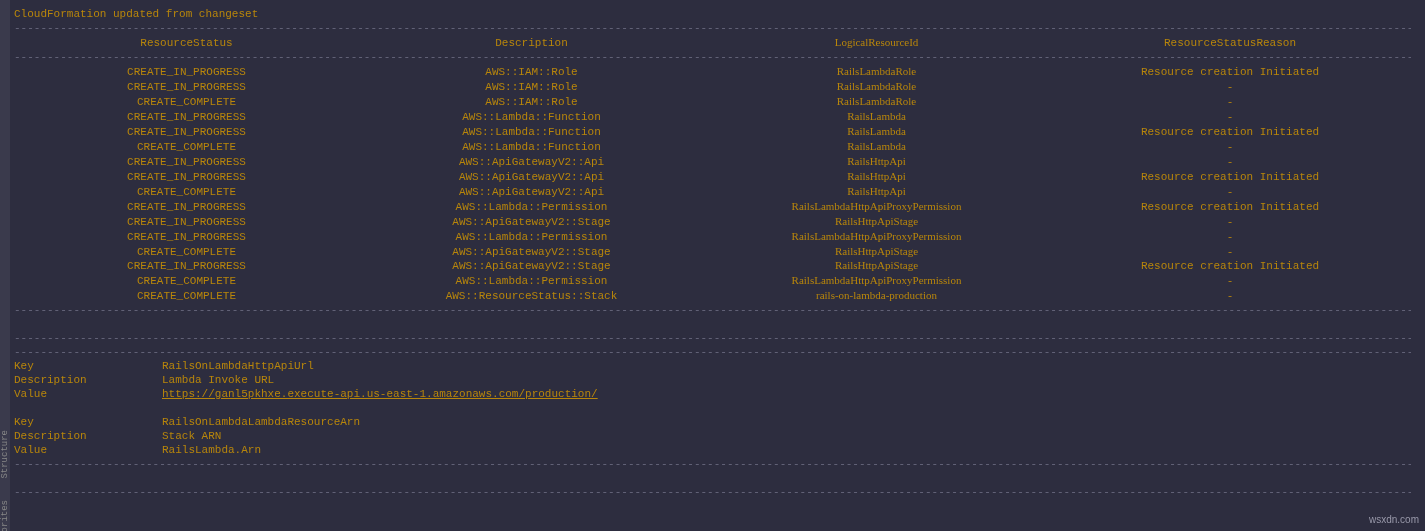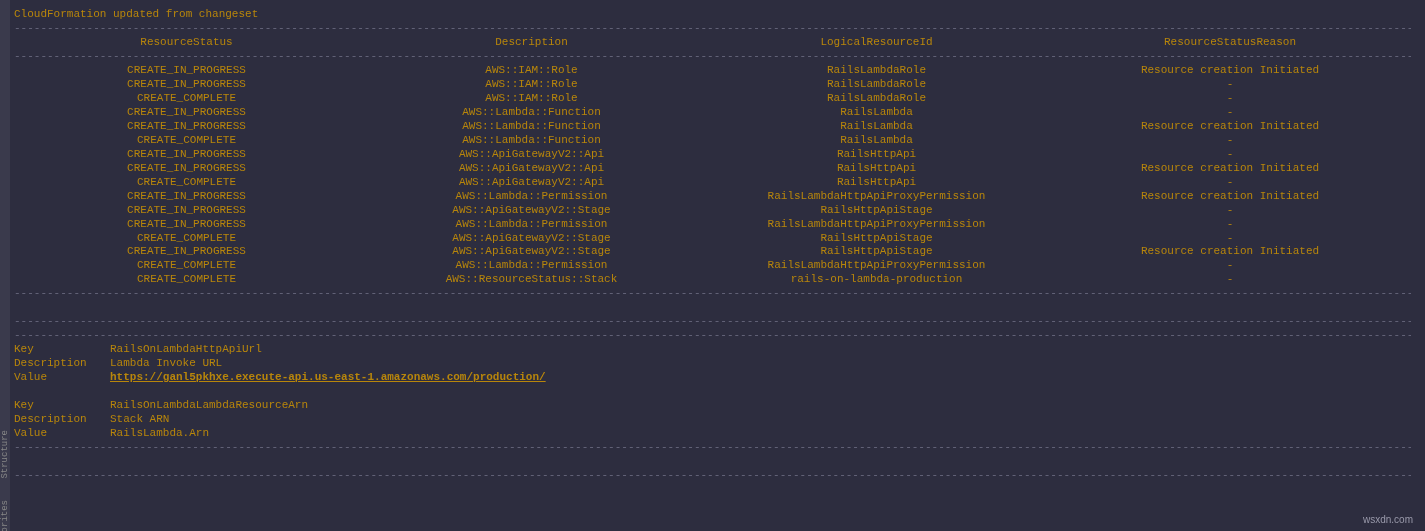--- a/index.html
+++ b/index.html
@@ -33,37 +33,38 @@
     .row {
       display: table-row;
       text-align: center;
     }
     .cell {
       display: table-cell;
       white-space: nowrap;
     }
     .col-status { width: 345px; }
     .col-type { width: 345px; }
-    .col-id { width: 345px; }
+    .col-id { width: 345px; font-family: Liberation Serif, serif; }
     .col-reason { }
     .outputs-row {
       display: flex;
+      gap: 40px;
     }
     .outputs-label {
       width: 96px;
       color: #b8860b;
     }
     .outputs-value {
       color: #b8860b;
+      margin-left: 12px;
     }
     .link {
       color: #b8860b;
       text-decoration: underline;
       cursor: pointer;
-      font-weight: bold;
     }
     .sidebar {
       position: absolute;
       left: 0;
       top: 0;
       width: 10px;
       height: 531px;
       background: #3a3a4c;
     }
     .side-label {
@@ -72,21 +73,21 @@
       font-size: 9px;
       color: #888;
       writing-mode: vertical-rl;
       transform: rotate(180deg);
     }
     .side-structure { top: 430px; }
     .side-favorites { top: 500px; }
     .watermark {
       position: absolute;
       bottom: 4px;
-      right: 12px;
+      right: 6px;
       color: #9999aa;
       font-size: 10px;
       font-family: sans-serif;
     }
   </style>
 </head>
 <body>
 
 <div class="sidebar">
   <span class="side-label side-structure">Structure</span>

